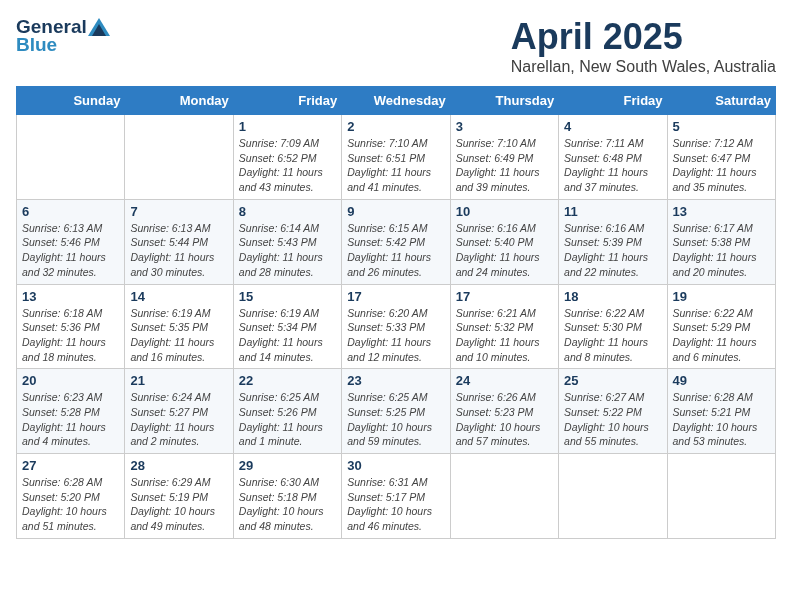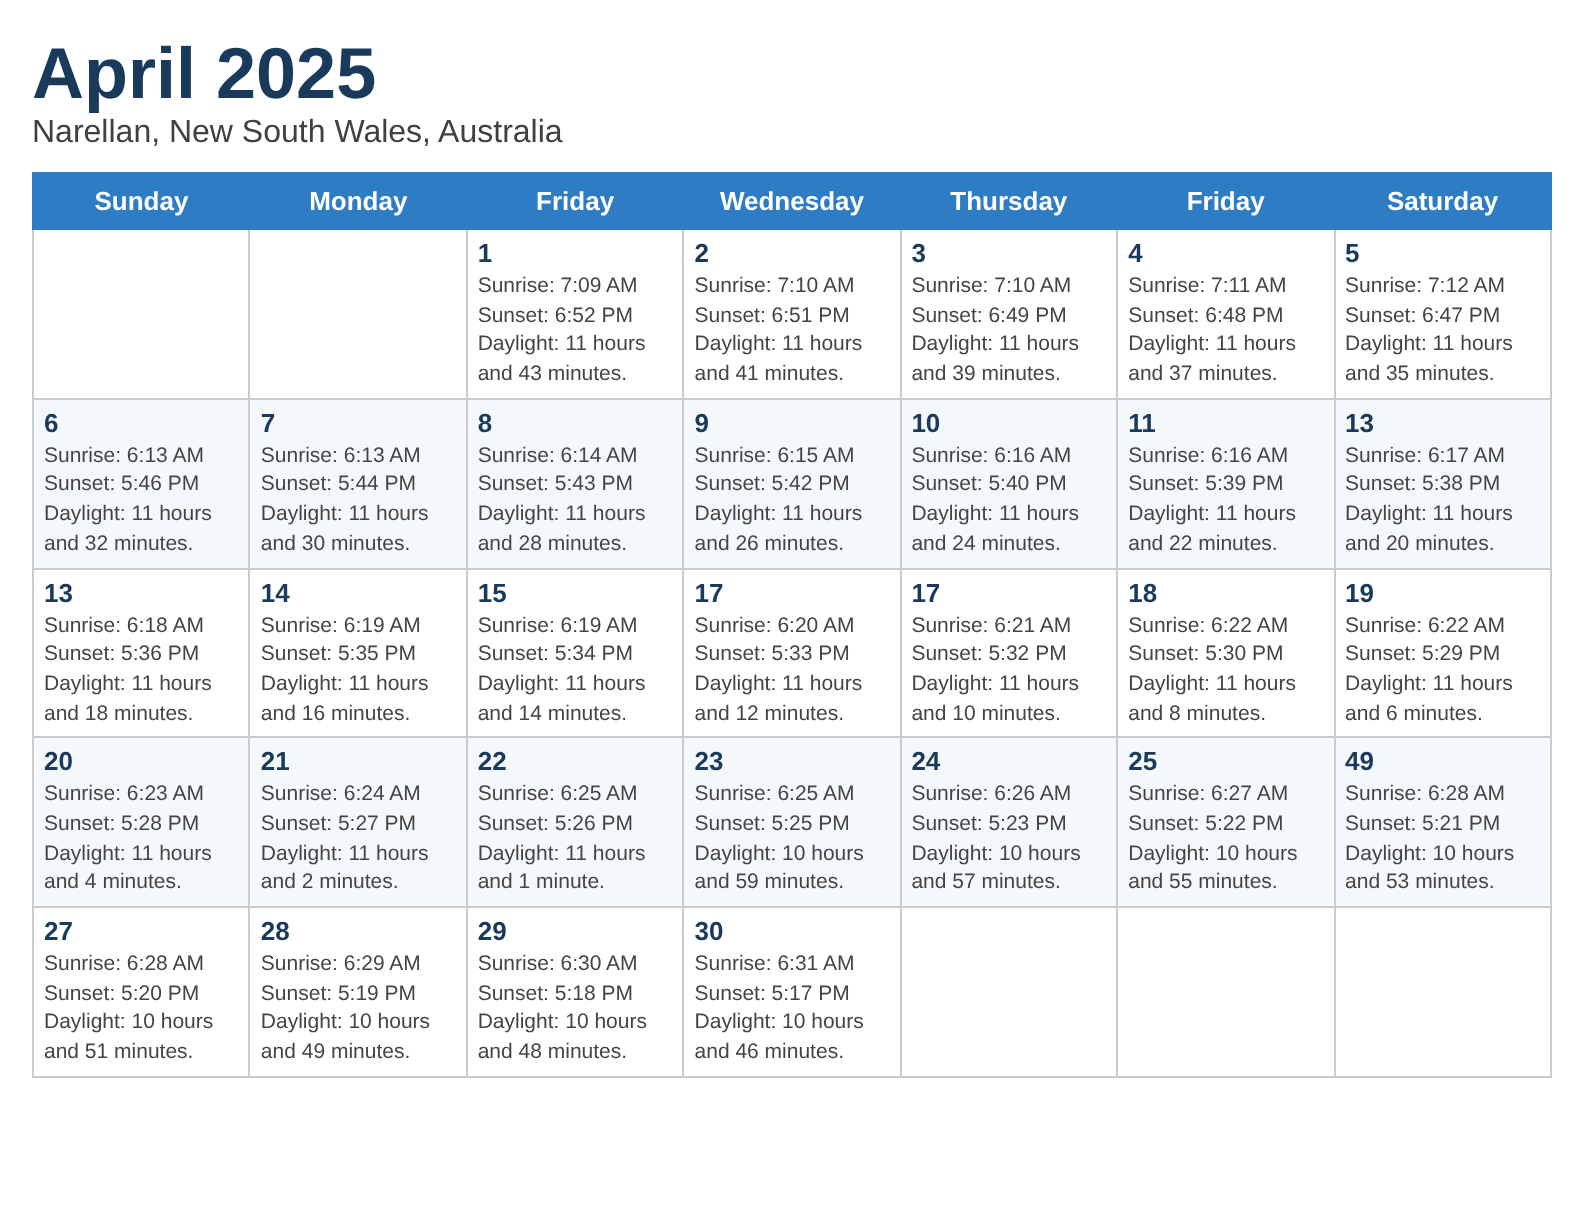--- a/index.html
+++ b/index.html
@@ -36,21 +36,21 @@
     .calendar {
       width: 100%;
       border-collapse: collapse;
       border: 1px solid #ccc;
     }
     .calendar th {
       background-color: #2e7cc4;
       color: #fff;
       font-size: 13px;
       padding: 6px 4px;
-      text-align: center;
+      text-align: right;
       border: 1px solid #2e7cc4;
       font-weight: bold;
     }
     .calendar td {
       vertical-align: top;
       border: 1px solid #ccc;
       padding: 4px 5px;
       width: 108px;
       min-height: 80px;
       background: #fff;
@@ -64,29 +64,40 @@
       font-size: 13px;
       font-weight: bold;
       color: #1a3a5c;
       display: block;
       margin-bottom: 2px;
     }
     .day-info {
       font-size: 10.5px;
       line-height: 1.4;
       color: #444;
+      font-style: italic;
     }
     .empty-cell {
       background: #f9f9f9;
     }
   </style>
 </head>
 <body>
 
 <div class="header-area">
+  <div class="logo">
+    <div style="display:flex; align-items:center;">
+      <span style="font-size:19px; font-weight:bold; color:#1a3a5c;">General</span>
+      <svg width="22" height="18" viewBox="0 0 22 18" style="margin: 0 1px;">
+        <polygon points="0,18 11,0 22,18" fill="#2e8bc0"></polygon>
+        <polygon points="4,18 11,6 18,18" fill="#1a3a5c"></polygon>
+      </svg>
+    </div>
+    <span style="font-size:19px; font-weight:bold; color:#2e8bc0; margin-top:-4px;">Blue</span>
+  </div>
   <div class="title-area">
     <div class="main-title">April 2025</div>
     <div class="subtitle">Narellan, New South Wales, Australia</div>
   </div>
 </div>
 
 <table class="calendar">
   <thead>
     <tr>
     <th>Sunday</th>

